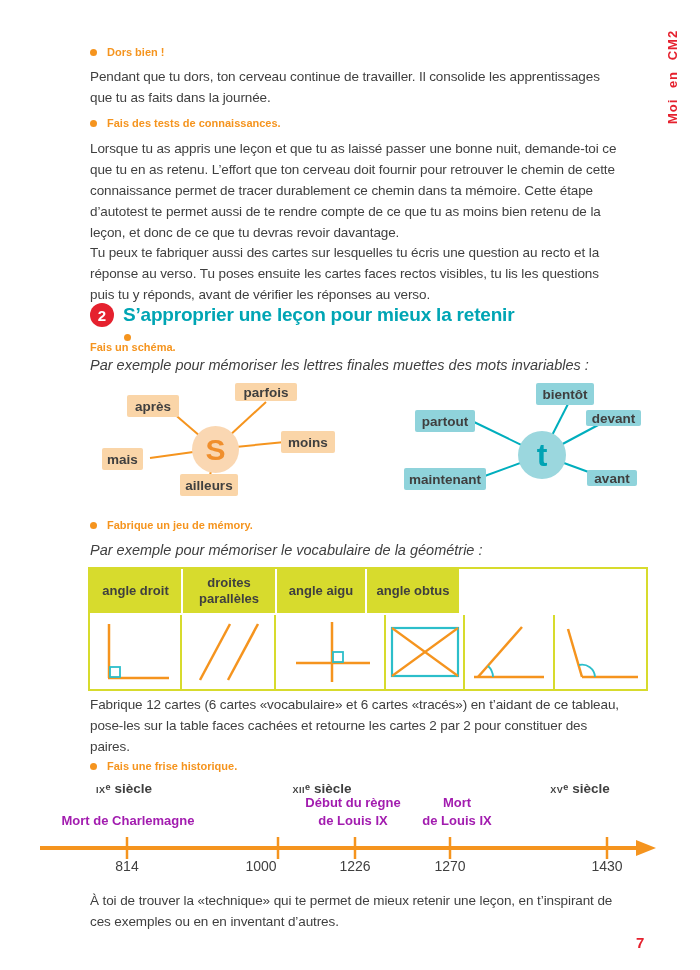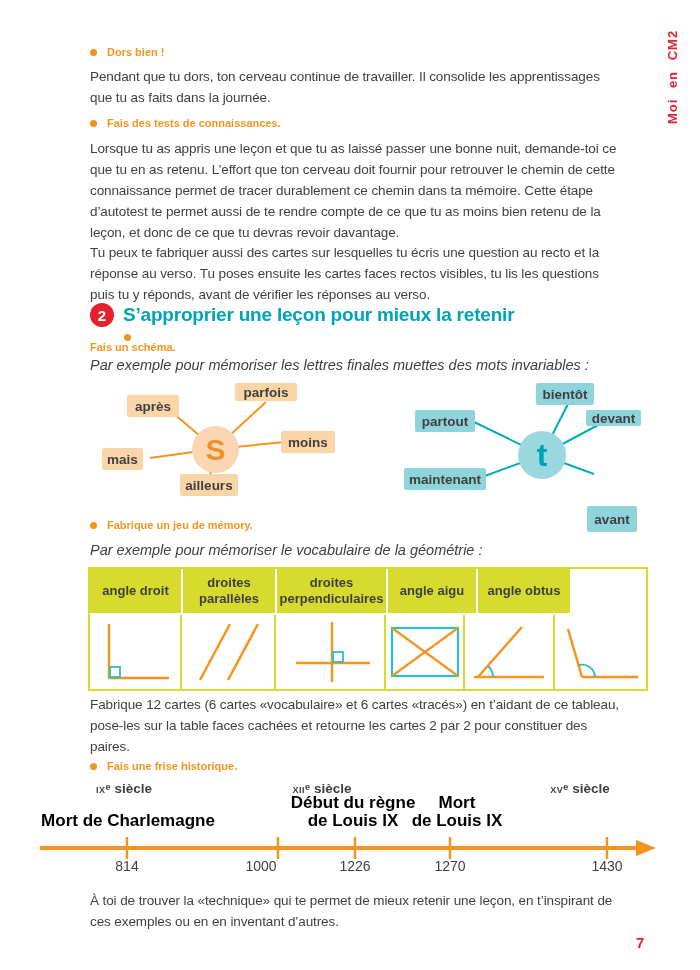--- a/index.html
+++ b/index.html
@@ -56,21 +56,21 @@
     height:74px; display:flex; align-items:center; justify-content:center;
     border-right:2px solid #d7db2d; background:#fff;
   }
   .geo-body .bcell:last-child { border-right:none; }
   .w1{width:93px;} .w2{width:94px;} .w3{width:111px;} .w4{width:80px;} .w5{width:90px;} .w6{width:92px;}
   
   .frise { position:absolute; left:40px; top:778px; width:630px; height:110px; }
   .frise svg { position:absolute; left:0; top:0; }
   .century { position:absolute; transform:translateX(-50%); font-size:13.5px; font-weight:bold; color:#3f3f3f; white-space:nowrap; }
   .century .numeral { font-variant:small-caps; letter-spacing:0.5px; }
-  .event { position:absolute; transform:translateX(-50%); text-align:center; font-size:17px; font-weight:bold; color:#000000; line-height:18px; white-space:nowrap; }
+  .event { position:absolute; transform:translateX(-50%); text-align:center; font-size:13px; font-weight:bold; color:#a21caf; line-height:18px; white-space:nowrap; }
   .year { position:absolute; transform:translateX(-50%); top:80px; font-size:14px; color:#3f3f3f; }
   
   .page-num { position:absolute; left:636px; top:934px; font-size:15px; font-weight:bold; color:#e5212e; }
 </style>
 </head>
 <body>
 
 <div class="page">
 
   <div class="side-tab">Moi en CM2</div>
@@ -124,34 +124,33 @@
     <div class="word-box peach" style="left:155px;top:5px;width:62px;height:18px;">parfois</div>
     <div class="word-box peach" style="left:201px;top:53px;width:54px;height:22px;">moins</div>
     <div class="word-box peach" style="left:22px;top:70px;width:41px;height:22px;">mais</div>
     <div class="word-box peach" style="left:100px;top:96px;width:58px;height:22px;">ailleurs</div>
 
     <div class="hub t">t</div>
     <div class="word-box tealbg" style="left:456px;top:5px;width:58px;height:22px;">bientôt</div>
     <div class="word-box tealbg" style="left:335px;top:32px;width:60px;height:22px;">partout</div>
     <div class="word-box tealbg" style="left:506px;top:32px;width:55px;height:16px;">devant</div>
     <div class="word-box tealbg" style="left:324px;top:90px;width:82px;height:22px;">maintenant</div>
-    <div class="word-box tealbg" style="left:507px;top:92px;width:50px;height:26px;margin-top:36px;">avant</div>
+    <div class="word-box tealbg" style="left:507px;top:92px;width:50px;height:16px;">avant</div>
   </div>
 
   <div class="tip-title" style="top:519px;">
     <span class="bullet"></span>
     <span>Fabrique un jeu de mémory.</span>
   </div>
   <div class="intro" style="top:542px;">Par exemple pour mémoriser le vocabulaire de la géométrie :</div>
 
   <div class="geo-table">
     <div class="geo-head">
       <div class="hcell w1">angle droit</div>
       <div class="hcell w2">droites parallèles</div>
-      <div class="hcell w3">droites perpendiculaires</div>
       <div class="hcell w5">angle aigu</div>
       <div class="hcell w6">angle obtus</div>
     </div>
     <div class="geo-body">
       <div class="bcell w1">
         <svg width="80" height="64" viewBox="0 0 80 64">
           <line x1="14" y1="4" x2="14" y2="58" stroke="#f5941e" stroke-width="2.5"></line>
           <line x1="13" y1="58" x2="74" y2="58" stroke="#f5941e" stroke-width="2.5"></line>
           <rect x="15" y="47" width="10" height="10" fill="none" stroke="#2cbeca" stroke-width="1.8"></rect>
         </svg>

